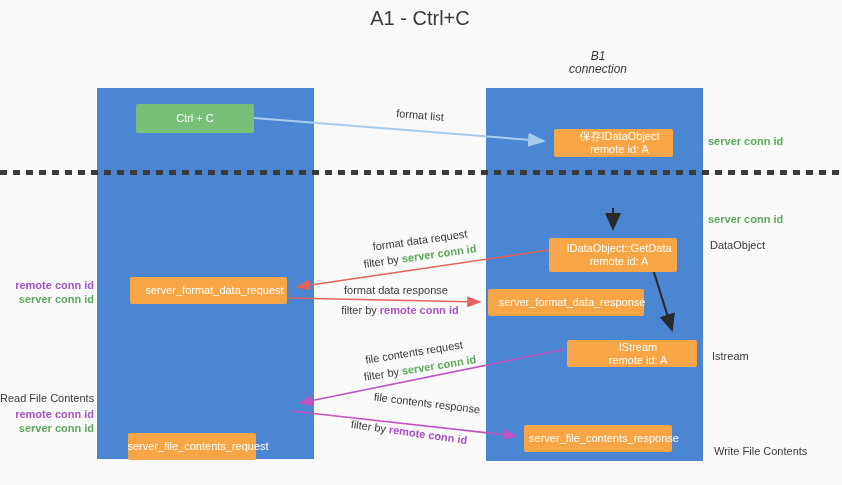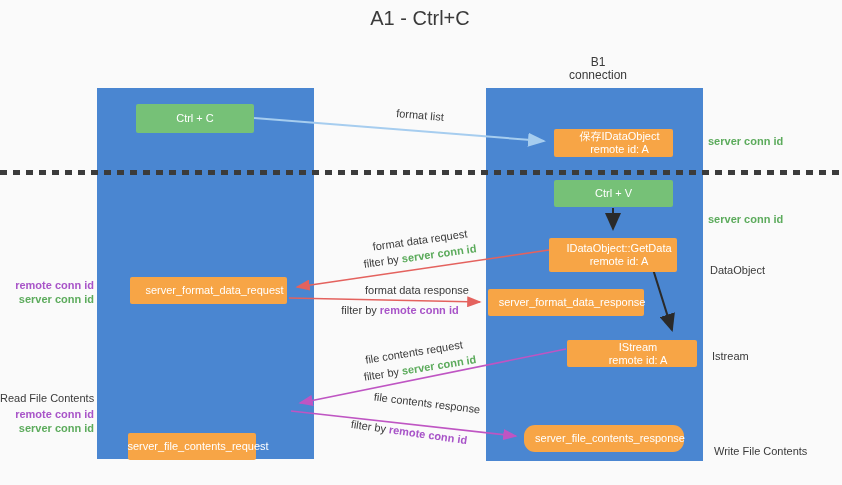--- a/index.html
+++ b/index.html
@@ -73,21 +73,21 @@
 </style>
 </head>
 <body>
 
 <div id="canvas">
 
   <div class="abs title" style="left:300px; top:9px; width:240px;">
     <div>A1 - Ctrl+C</div>
   </div>
 
-  <div class="abs col-header" style="left:548px; top:56px; width:100px;">
+  <div class="abs col-header" style="left:548px; top:50px; width:100px;font-style:italic;">
     <div>B1</div>
     <div>connection</div>
   </div>
 
   <div class="abs column" style="left:97px; top:88px; width:217px; height:371px; z-index:1;"></div>
   <div class="abs column" style="left:486px; top:88px; width:217px; height:373px; z-index:1;"></div>
 
   <div class="abs dotted-line" style="left:0; top:170px; width:842px; z-index:2;"></div>
 
   <svg class="arrows" viewBox="0 0 842 485" xmlns="http://www.w3.org/2000/svg">
@@ -121,46 +121,43 @@
     <div>Ctrl + C</div>
   </div>
   <div class="abs node orange" style="left:128px; top:393px; width:128px; height:27px;margin-top:40px;">
     <div>server_file_contents_request</div>
   </div>
 
   <div class="abs node orange" style="left:554px; top:129px; width:119px; height:28px;">
     <div>保存IDataObject</div>
     <div>remote id: A</div>
   </div>
-  <div class="abs node green" style="left:554px; top:180px; width:119px; height:27px;">
-    <div>Ctrl + V</div>
-  </div>
   <div class="abs node orange" style="left:549px; top:238px; width:128px; height:34px;">
     <div>IDataObject::GetData</div>
     <div>remote id: A</div>
   </div>
   <div class="abs node orange" style="left:488px; top:289px; width:156px; height:27px;">
     <div>server_format_data_response</div>
   </div>
   <div class="abs node orange" style="left:567px; top:340px; width:130px; height:27px;">
     <div>IStream</div>
     <div>remote id: A</div>
   </div>
-  <div class="abs node orange" style="left:524px; top:425px; width:160px; height:27px;border-radius:11px;">
+  <div class="abs node orange" style="left:524px; top:425px; width:148px; height:27px;">
     <div>server_file_contents_response</div>
   </div>
 
   <div class="abs arrow-label" style="left:365px; top:109px; width:110px; transform:rotate(5deg);">format list</div>
 
   <div class="abs arrow-label" style="left:360px; top:234px; width:120px; transform:rotate(-8deg);">format data request</div>
   <div class="abs arrow-label" style="left:355px; top:250px; width:130px; transform:rotate(-8deg);">
     <span>filter by </span><span class="green-text">server conn id</span>
   </div>
 
-  <div class="abs arrow-label" style="left:363px; top:284px; width:108px;">format data response</div>
+  <div class="abs arrow-label" style="left:342px; top:284px; width:108px;">format data response</div>
   <div class="abs arrow-label" style="left:340px; top:304px; width:120px;">
     <span>filter by </span><span class="purple-text">remote conn id</span>
   </div>
 
   <div class="abs arrow-label" style="left:358px; top:346px; width:112px; transform:rotate(-9deg);">file contents request</div>
   <div class="abs arrow-label" style="left:360px; top:362px; width:120px; transform:rotate(-9deg);">
     <span>filter by </span><span class="green-text">server conn id</span>
   </div>
 
   <div class="abs arrow-label" style="left:368px; top:397px; width:118px; transform:rotate(7deg);">file contents response</div>
@@ -173,17 +170,17 @@
     <div class="green-text">server conn id</div>
   </div>
   <div class="abs side-label right-align" style="left:0; top:391px; width:94px;">Read File Contents</div>
   <div class="abs side-label right-align" style="left:0; top:407px; width:94px;">
     <div class="purple-text">remote conn id</div>
     <div class="green-text">server conn id</div>
   </div>
 
   <div class="abs side-label green-text" style="left:708px; top:134px;">server conn id</div>
   <div class="abs side-label green-text" style="left:708px; top:212px;">server conn id</div>
-  <div class="abs side-label" style="left:710px; top:263px;">DataObject</div>
+  <div class="abs side-label" style="left:710px; top:238px;">DataObject</div>
   <div class="abs side-label" style="left:712px; top:349px;">Istream</div>
   <div class="abs side-label" style="left:714px; top:444px;">Write File Contents</div>
 
 </div>
 
 </body></html>

